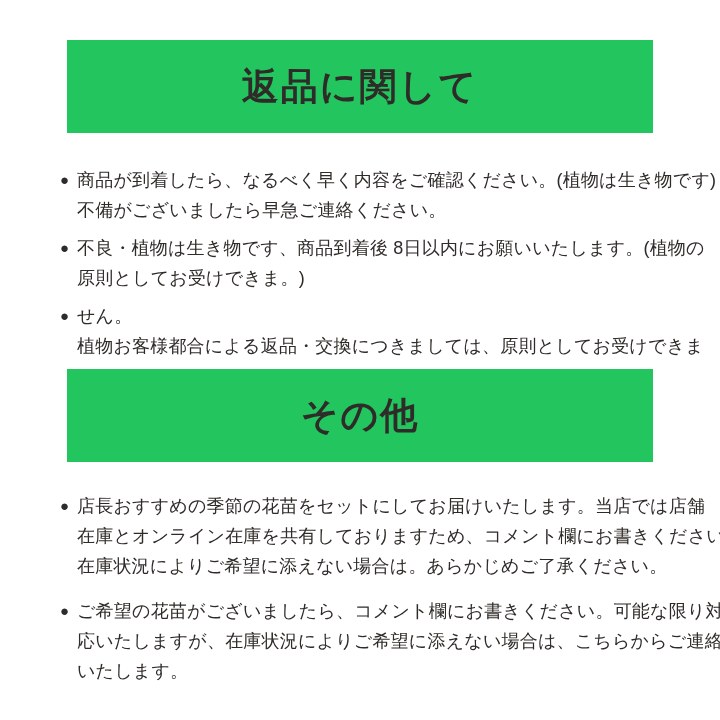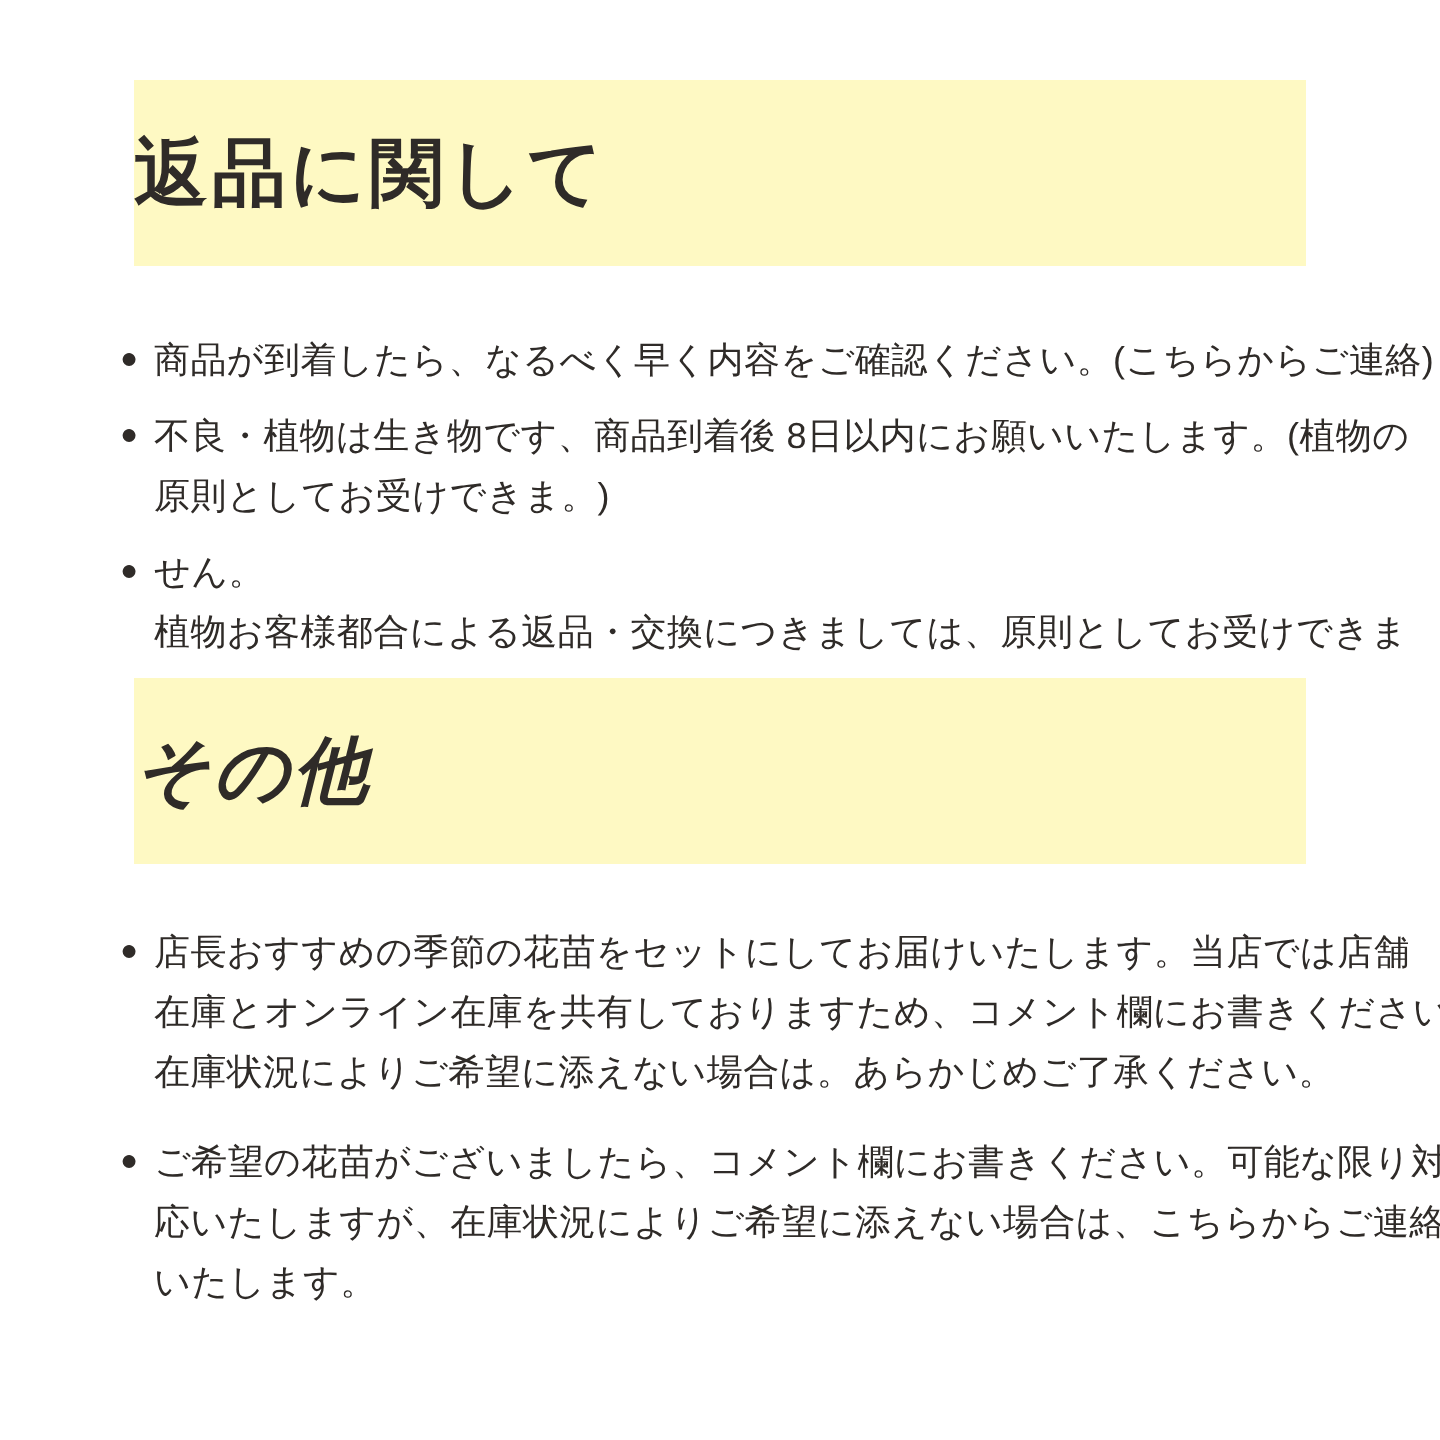--- a/index.html
+++ b/index.html
@@ -16,29 +16,29 @@
   }
   .page {
     width: 720px;
     height: 720px;
     position: relative;
   }
   .banner {
     width: 586px;
     height: 93px;
     margin: 0 auto;
-    background: #fef9c3;
+    background: #22c55e;
     display: flex;
     align-items: center;
+    justify-content: center;
   }
   .banner.first {
     margin-top: 40px;
   }
   .banner.second {
-    font-style: italic;
   }
   .banner-title {
     font-size: 37px;
     font-weight: bold;
     letter-spacing: 2px;
     color: #2f2b28;
     white-space: nowrap;
   }
   .list {
     list-style: none;
@@ -84,21 +84,22 @@
 <div class="page">
 
   <div class="banner first">
     <div class="banner-title">返品に関して</div>
   </div>
 
   <ul class="list returns">
     <li class="item">
       <span class="bullet">●</span>
       <div class="lines">
-        <div class="line">商品が到着したら、なるべく早く内容をご確認ください。(こちらからご連絡)</div>
+        <div class="line">商品が到着したら、なるべく早く内容をご確認ください。(植物は生き物です)</div>
+        <div class="line">不備がございましたら早急ご連絡ください。</div>
       </div>
     </li>
     <li class="item">
       <span class="bullet">●</span>
       <div class="lines">
         <div class="line">不良・植物は生き物です、商品到着後 8日以内にお願いいたします。(植物の</div>
         <div class="line">原則としてお受けできま。)</div>
       </div>
     </li>
     <li class="item">

